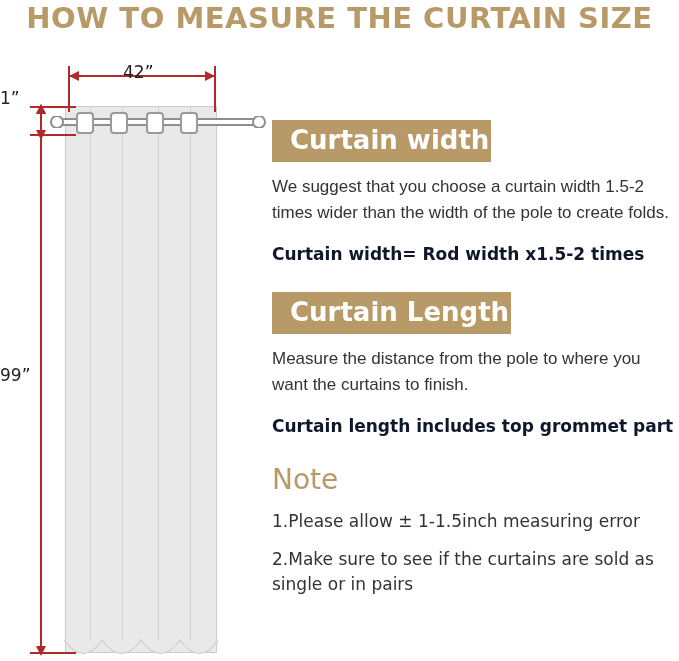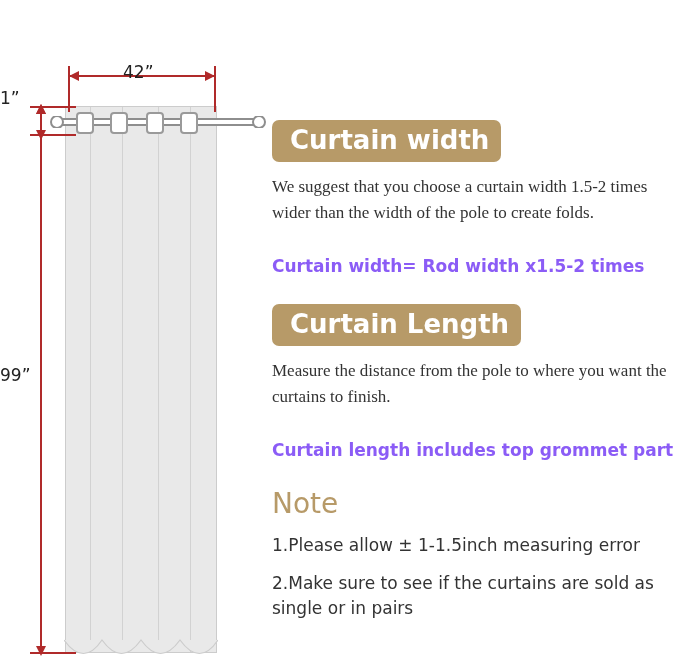--- a/index.html
+++ b/index.html
@@ -119,40 +119,39 @@
   }
 
   .badge {
     display: inline-block;
     background: #b79a68;
     color: #ffffff;
     font-family: "DejaVu Sans", sans-serif;
     font-weight: bold;
     font-size: 26px;
     line-height: 26px;
-    padding: 7px 12px 9px 18px;
-    white-space: nowrap;
-    border-radius: 7px;
+    padding: 7px 2px 9px 18px;
+    white-space: nowrap;
   }
 
   .para {
     color: #333333;
-    font-family: Liberation Serif, serif;
+    font-family: Liberation Sans, sans-serif;
     font-size: 17px;
     line-height: 26px;
     margin-top: 12px;
     width: 400px;
   }
   .bold-line {
-    color: #8b5cf6;
+    color: #0f172a;
     font-family: "DejaVu Sans", sans-serif;
     font-weight: bold;
     font-size: 17px;
     line-height: 24px;
-    margin-top: 28px;
+    margin-top: 16px;
     white-space: nowrap;
   }
   .note-title {
     color: #b79a68;
     font-family: "DejaVu Sans", sans-serif;
     font-weight: normal;
     font-size: 28px;
     line-height: 32px;
     margin-top: 26px;
   }
@@ -163,20 +162,21 @@
     line-height: 25px;
     margin-top: 13px;
   }
   .block-gap { height: 26px; }
 </style>
 </head>
 <body>
 
 <div id="page">
 
+  <div class="title">HOW TO MEASURE THE CURTAIN SIZE</div>
 
   <div class="diagram">
 
     <div class="curtain">
       <div class="curtain-fold" style="left:24px;"></div>
       <div class="curtain-fold" style="left:56px;"></div>
       <div class="curtain-fold" style="left:92px;"></div>
       <div class="curtain-fold" style="left:124px;"></div>
     </div>
 

